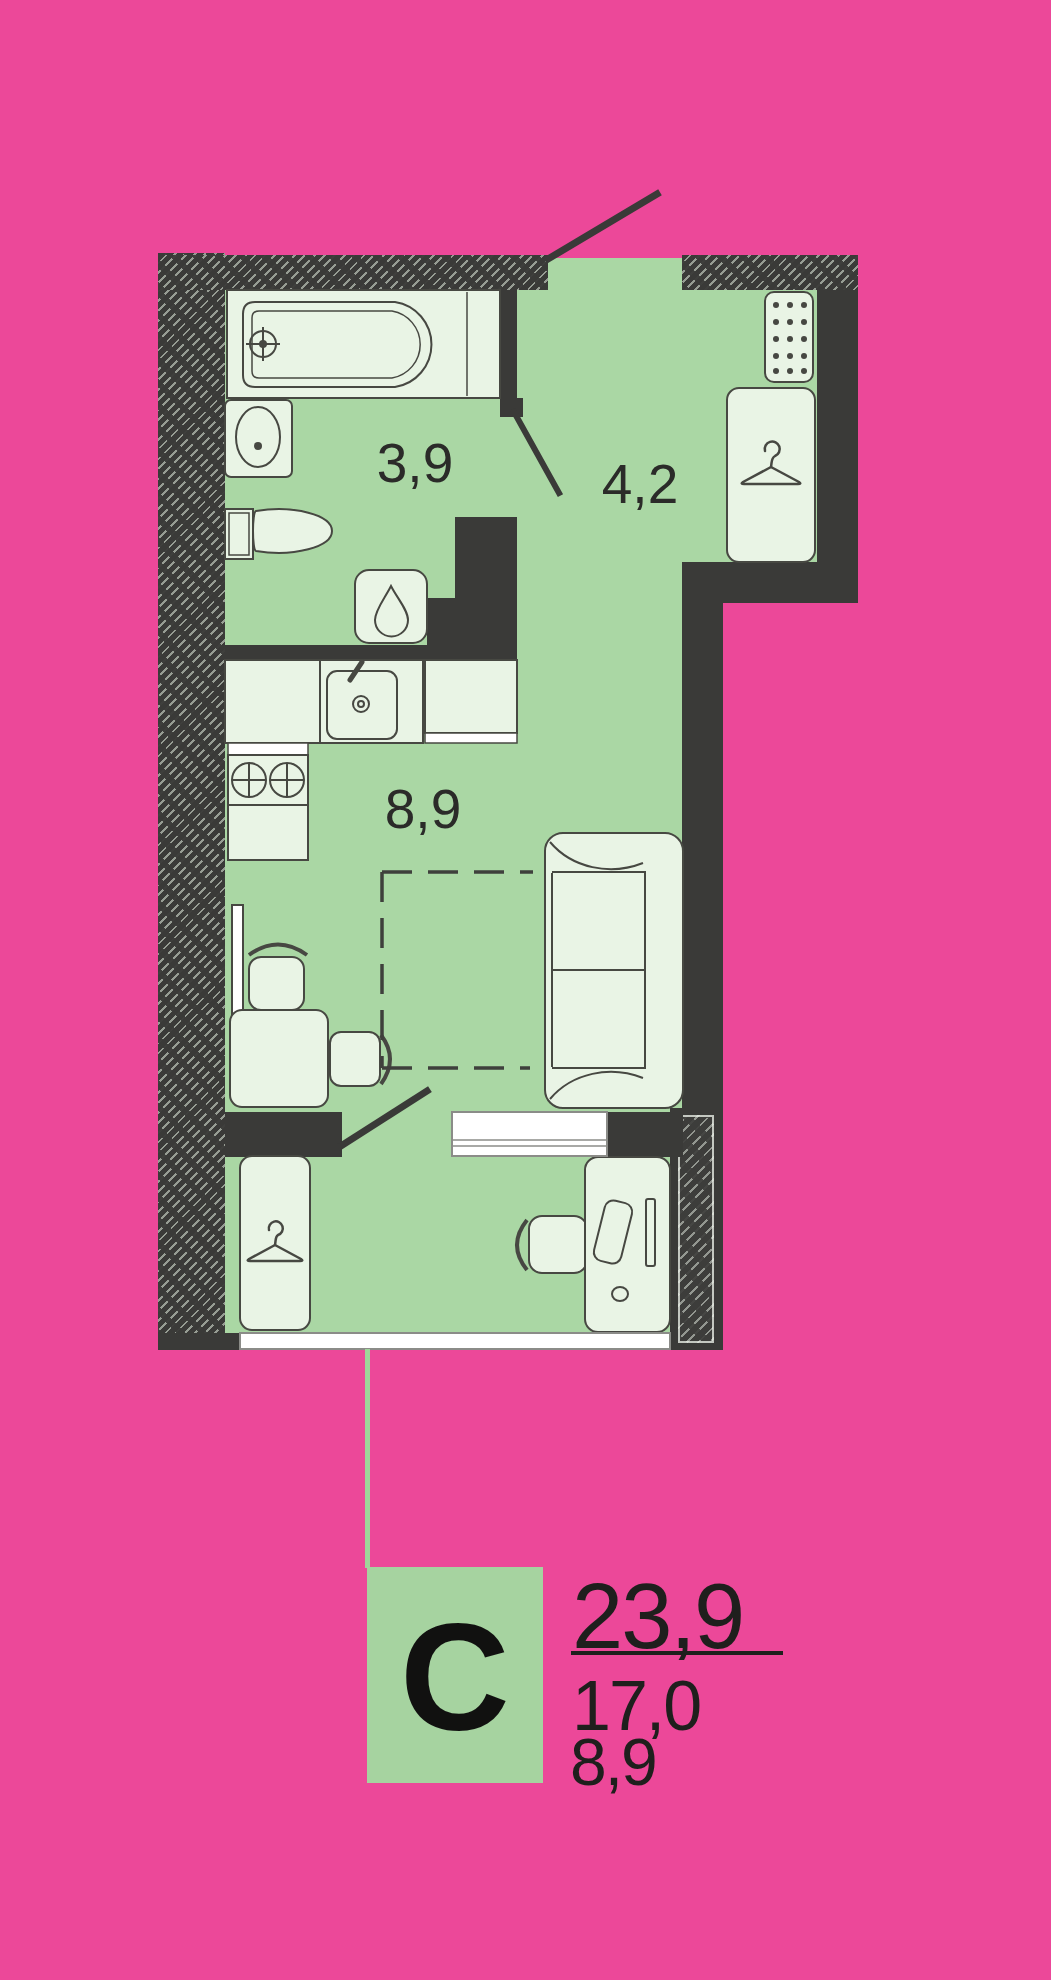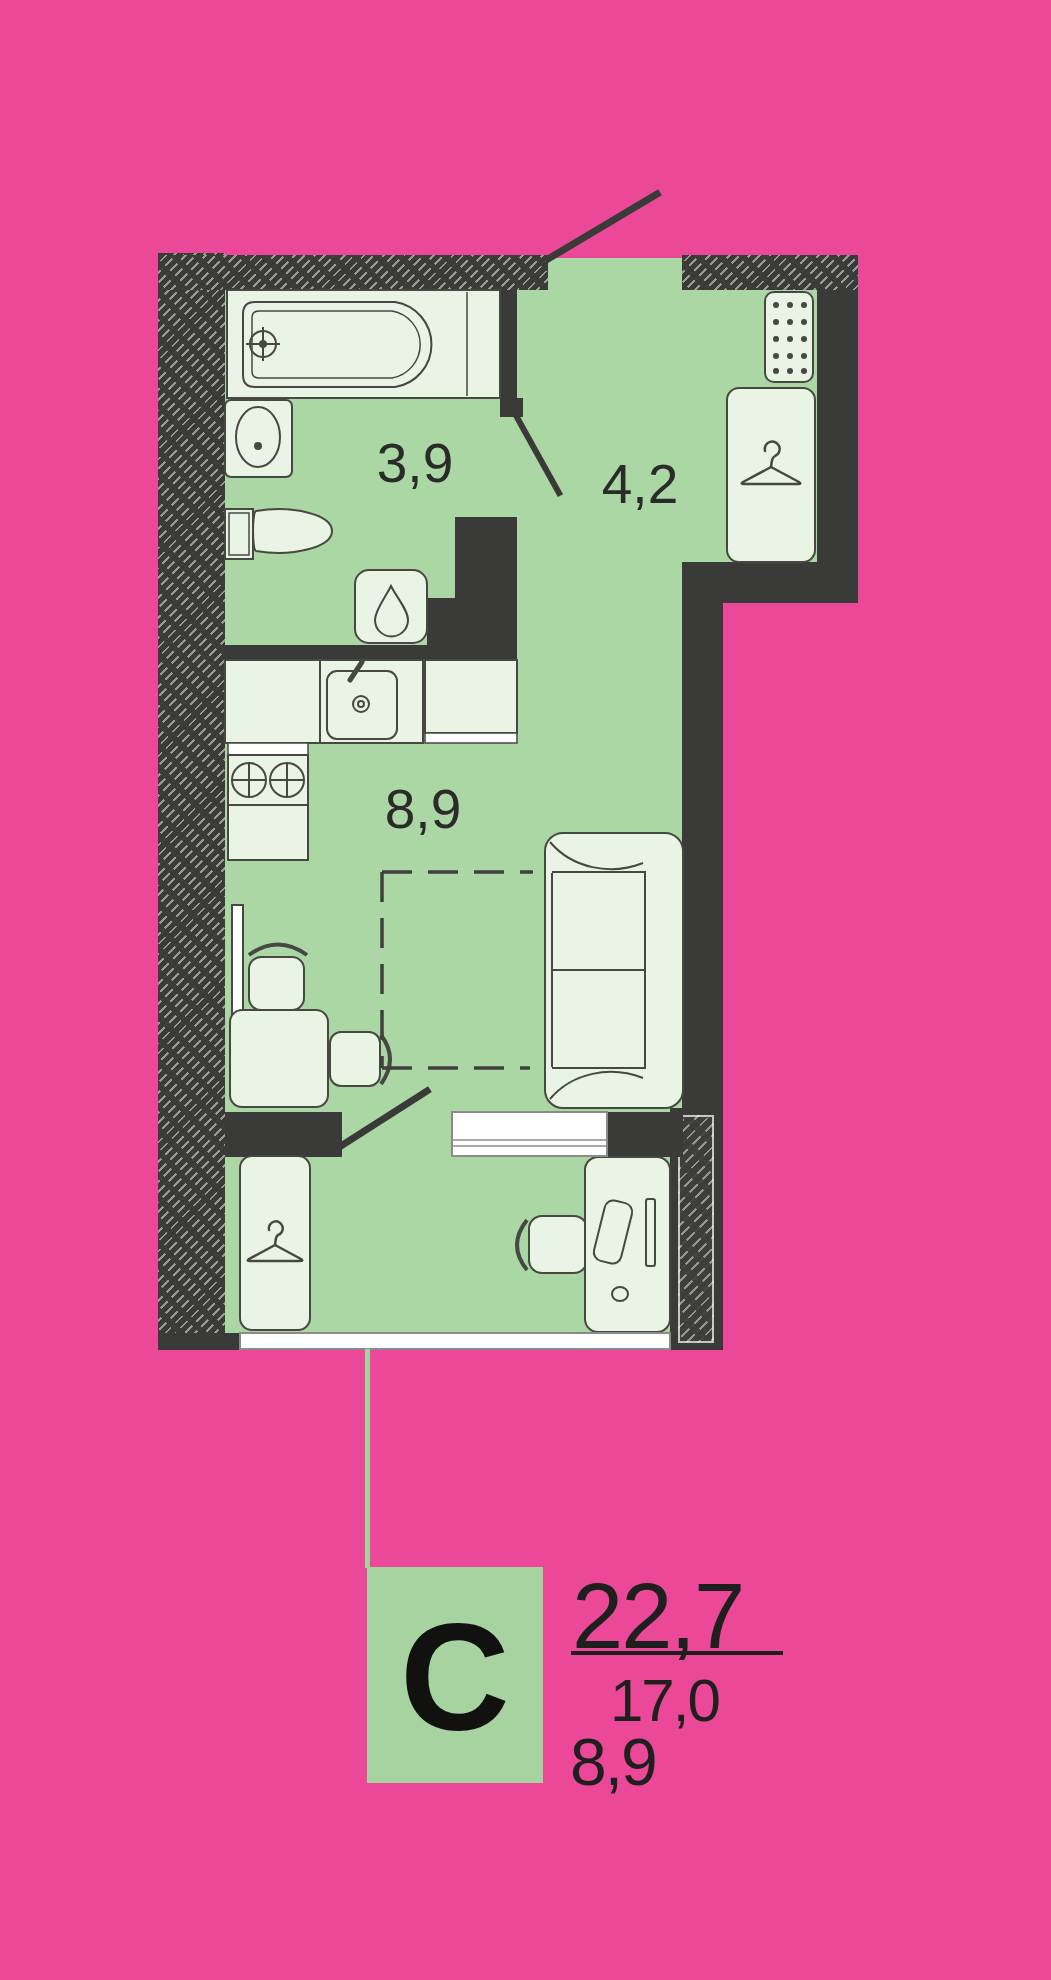--- a/index.html
+++ b/index.html
@@ -25,21 +25,21 @@
     position:absolute;transform:translate(-50%,-50%);
     font-size:55px;color:#2b2b29;letter-spacing:0;white-space:nowrap;
   }
   .stamp-box{background:#a6d3a0;}
   .stamp-letter{
     position:absolute;transform:translate(-50%,-50%);
     font-size:152px;font-weight:bold;color:#111110;
   }
   .stamp-num{position:absolute;color:#1f1f1d;line-height:1;letter-spacing:-2px;white-space:nowrap;}
   .stamp-total{font-size:92px;}
-  .stamp-mid{font-size:60px;margin-left:38px;}
+  .stamp-mid{font-size:70px;}
   .stamp-low{font-size:66px;}
   .stamp-rule{position:absolute;background:#1f1f1d;}
   .connector{background:#9fd59a;}
   svg{position:absolute;left:0;top:0;}
 </style>
 </head>
 <body>
 
 <div id="plan">
 
@@ -226,18 +226,18 @@
 
   <div class="room-label" style="left:415px;top:463px;">3,9</div>
   <div class="room-label" style="left:640px;top:484px;">4,2</div>
   <div class="room-label" style="left:423px;top:809px;">8,9</div>
 
   <div class="abs connector" style="left:365px;top:1349px;width:5px;height:219px;"></div>
 
   <div class="abs stamp-box" style="left:367px;top:1567px;width:176px;height:216px;">
     <div class="stamp-letter" style="left:88px;top:110px;">С</div>
   </div>
-  <div class="stamp-num stamp-total" style="left:572px;top:1570px;">22,7</div>
+  <div class="stamp-num stamp-total" style="left:572px;top:1570px;">23,9</div>
   <div class="stamp-rule" style="left:571px;top:1651px;width:212px;height:4px;"></div>
   <div class="stamp-num stamp-mid" style="left:572px;top:1671px;">17,0</div>
   <div class="stamp-num stamp-low" style="left:570px;top:1729px;">8,9</div>
 
 </div>
 
 </body></html>

